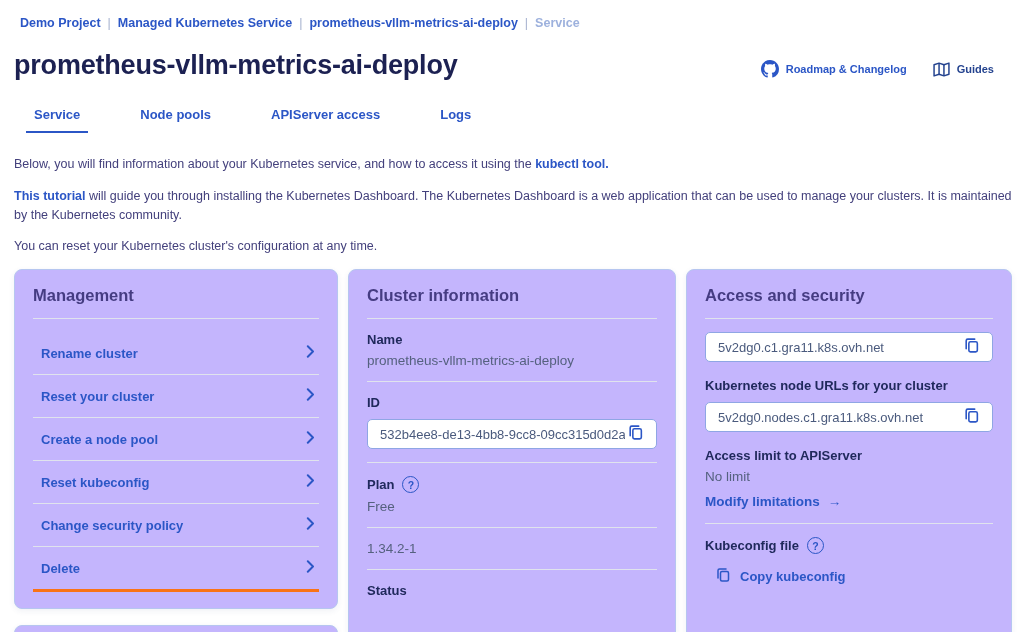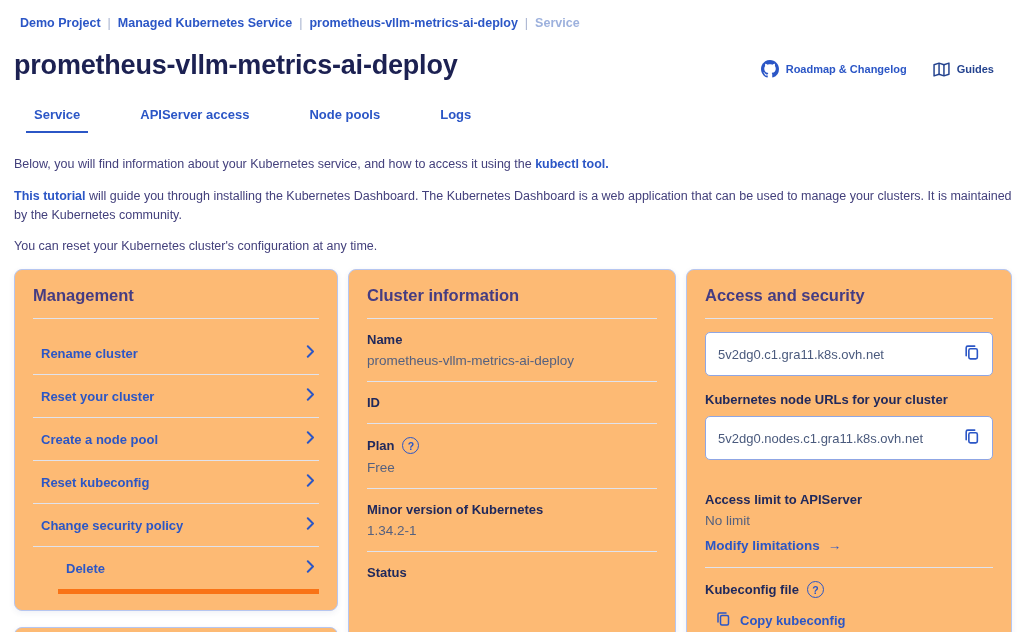--- a/index.html
+++ b/index.html
@@ -26,36 +26,36 @@
   .tab { font-size: 13px; font-weight: 700; color: #2b56c6; padding: 4px 8px 9px 8px; cursor: pointer; border-bottom: 2px solid transparent; }
   .tab.active { border-bottom-color: #2b56c6; }
 
   
   .intro { margin-top: 22px; font-size: 12.5px; line-height: 1.5; color: #43407c; max-width: 1000px; }
   .intro p { margin-bottom: 13px; }
   .intro a { color: #2b56c6; font-weight: 700; text-decoration: none; cursor: pointer; }
 
   
   .cards { display: grid; grid-template-columns: 324px 328px 326px; gap: 16px 10px; margin-top: 11px; align-items: start; }
-  .card { background: #fdba74; border: 1px solid #b6c6f0; border-radius: 8px; padding: 16px 18px; box-shadow: 0 2px 6px rgba(40,60,120,0.07); }
+  .card { background: #c4b5fd; border: 1px solid #b6c6f0; border-radius: 8px; padding: 16px 18px; box-shadow: 0 2px 6px rgba(40,60,120,0.07); }
   .card-title { font-size: 16.5px; font-weight: 700; color: #453c82; }
   .divider { border: none; border-top: 1px solid #e0e3ed; margin: 13px 0; }
 
   
   .mgmt-row { display: flex; align-items: center; justify-content: space-between; padding: 12px 4px 12px 8px; border-bottom: 1px solid #e0e3ed; cursor: pointer; text-align: center; }
-  .mgmt-row:last-child { border-bottom: 5px solid #f97316; margin-left: 25px; }
+  .mgmt-row:last-child { border-bottom: 3px solid #f97316; }
   .mgmt-label { font-size: 13px; font-weight: 700; color: #2b56c6; }
   .chev { display: block; }
 
   
   .field-label { font-size: 13px; font-weight: 700; color: #20295c; display: flex; align-items: center; gap: 8px; }
   .field-value { font-size: 13.5px; color: #55617f; margin-top: 6px; }
 
   
-  .copy-box { margin-top: 9px; height: 44px; border: 1px solid #8fa6e4; border-radius: 5px; display: flex; align-items: center; padding: 0 10px 0 12px; background: #fff; }
+  .copy-box { margin-top: 9px; height: 30px; border: 1px solid #8fa6e4; border-radius: 5px; display: flex; align-items: center; padding: 0 10px 0 12px; background: #fff; }
   .copy-box .val { flex: 1; font-size: 13px; color: #4a5a7d; white-space: nowrap; overflow: hidden; }
   .copy-btn { background: none; border: none; cursor: pointer; padding: 2px; display: flex; }
 
   
   .help-icon { width: 17px; height: 17px; border: 1.5px solid #2b56c6; border-radius: 50%; color: #2b56c6; font-size: 10.5px; font-weight: 700; display: inline-flex; align-items: center; justify-content: center; cursor: pointer; }
 
   
   .link-arrow { display: inline-flex; align-items: center; gap: 8px; font-size: 13.5px; font-weight: 700; color: #2b56c6; text-decoration: none; margin-top: 10px; cursor: pointer; }
   .icon-link { display: flex; align-items: center; gap: 9px; font-size: 13px; font-weight: 700; color: #2b56c6; text-decoration: none; margin: 13px 0 0 10px; cursor: pointer; }
 
@@ -95,22 +95,22 @@
               <path d="M5.7 1v10.4M10.3 2.6V13"></path>
             </svg>
         </span>
         <span>Guides</span>
       </a>
     </div>
   </header>
 
   <div class="tabs">
     <div class="tab active">Service</div>
+    <div class="tab">Node pools</div>
     <div class="tab">APIServer access</div>
-    <div class="tab">Node pools</div>
     <div class="tab">Logs</div>
   </div>
 
   <div class="intro">
     <p><span>Below, you will find information about your Kubernetes service, and how to access it using the </span><a>kubectl tool.</a></p>
     <p><a>This tutorial</a><span> will guide you through installing the Kubernetes Dashboard. The Kubernetes Dashboard is a web application that can be used to manage your clusters. It is maintained by the Kubernetes community.</span></p>
     <p>You can reset your Kubernetes cluster's configuration at any time.</p>
   </div>
 
   <div class="cards">
@@ -168,34 +168,42 @@
       <hr class="divider">
 
       <div>
         <div class="field-label">Name</div>
         <div class="field-value">prometheus-vllm-metrics-ai-deploy</div>
       </div>
       <hr class="divider">
 
       <div>
         <div class="field-label">ID</div>
+        <div class="copy-box">
+          <span class="val">532b4ee8-de13-4bb8-9cc8-09cc315d0d2a</span>
+          <button class="copy-btn">
+            <span><svg width="17" height="17" viewBox="0 0 16 16" fill="none" stroke="#2b56c6" stroke-width="1.5" stroke-linecap="round" stroke-linejoin="round">
+                  <rect x="5.5" y="4.5" width="8" height="9.5" rx="1.5"></rect>
+                  <path d="M3 11V3.5A1.5 1.5 0 0 1 4.5 2H11"></path>
+                </svg></span>
+          </button>
+        </div>
       </div>
       <hr class="divider">
 
       <div>
         <div class="field-label">
           <span>Plan</span>
           <span class="help-icon">?</span>
         </div>
         <div class="field-value">Free</div>
       </div>
       <hr class="divider">
 
       <div>
-        <div class="field-label">Minor version of Kubernetes</div>
         <div class="field-value">1.34.2-1</div>
       </div>
       <hr class="divider">
 
       <div>
         <div class="field-label">Status</div>
 
       </div>
 
     </section>
@@ -222,21 +230,21 @@
           <span class="val">5v2dg0.nodes.c1.gra11.k8s.ovh.net</span>
           <button class="copy-btn">
             <span><svg width="17" height="17" viewBox="0 0 16 16" fill="none" stroke="#2b56c6" stroke-width="1.5" stroke-linecap="round" stroke-linejoin="round">
                   <rect x="5.5" y="4.5" width="8" height="9.5" rx="1.5"></rect>
                   <path d="M3 11V3.5A1.5 1.5 0 0 1 4.5 2H11"></path>
                 </svg></span>
           </button>
         </div>
       </div>
 
-      <div style="margin-top:32px;">
+      <div style="margin-top:16px;">
         <div class="field-label">Access limit to APIServer</div>
         <div class="field-value">No limit</div>
         <a class="link-arrow">
           <span>Modify limitations</span>
           <span>→</span>
         </a>
       </div>
       <hr class="divider">
 
       <div>

